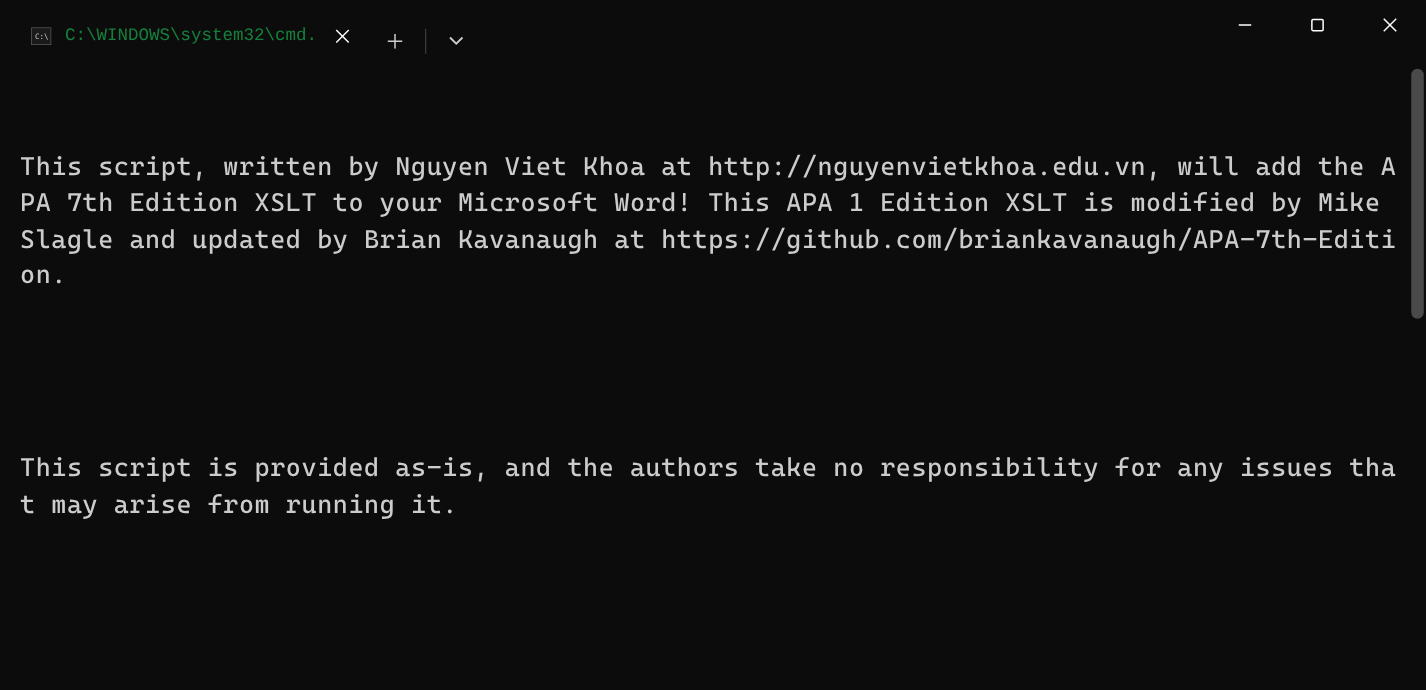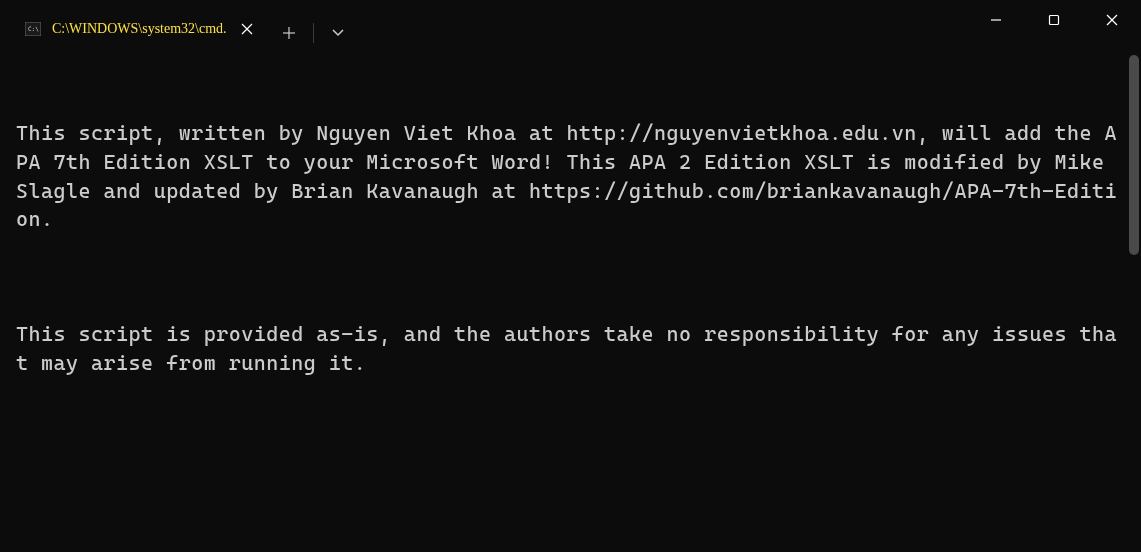--- a/index.html
+++ b/index.html
@@ -60,23 +60,23 @@
     .tab-icon {
       width: 18px;
       height: 18px;
       display: flex;
       align-items: center;
       justify-content: center;
       flex-shrink: 0;
     }
 
     .tab-title {
-      color: #fde047;
+      color: #15803d;
       font-size: 14px;
-      font-family: Liberation Serif, serif;
+      font-family: Liberation Mono, monospace;
       white-space: nowrap;
       overflow: hidden;
       text-overflow: ellipsis;
       flex: 1;
     }
 
     .tab-close {
       width: 20px;
       height: 20px;
       display: flex;
@@ -153,20 +153,21 @@
       background: #4a4a4a;
       border-radius: 5px;
     }
 
     .para {
       margin-bottom: 1.4em;
     }
 
     .para:last-child {
       margin-bottom: 0;
+      margin-top: 40px;
     }
 
     svg {
       display: block;
     }
   </style>
 </head>
 <body>
 
 <div class="titlebar">
@@ -216,20 +217,20 @@
     <div class="win-btn close">
       <svg width="12" height="12" viewBox="0 0 12 12">
         <line x1="1" y1="1" x2="11" y2="11" stroke="#ffffff" stroke-width="1.2"></line>
         <line x1="11" y1="1" x2="1" y2="11" stroke="#ffffff" stroke-width="1.2"></line>
       </svg>
     </div>
   </div>
 </div>
 
 <div class="terminal-content">
-  <div class="para">This script, written by Nguyen Viet Khoa at http://nguyenvietkhoa.edu.vn, will add the APA 7th Edition XSLT to your Microsoft Word! This APA 2 Edition XSLT is modified by Mike Slagle and updated by Brian Kavanaugh at https://github.com/briankavanaugh/APA-7th-Edition.</div>
+  <div class="para">This script, written by Nguyen Viet Khoa at http://nguyenvietkhoa.edu.vn, will add the APA 7th Edition XSLT to your Microsoft Word! This APA 1 Edition XSLT is modified by Mike Slagle and updated by Brian Kavanaugh at https://github.com/briankavanaugh/APA-7th-Edition.</div>
   <div class="para">This script is provided as-is, and the authors take no responsibility for any issues that may arise from running it.</div>
   
   
   
 </div>
 
 <div class="scrollbar"></div>
 
 </body></html>

